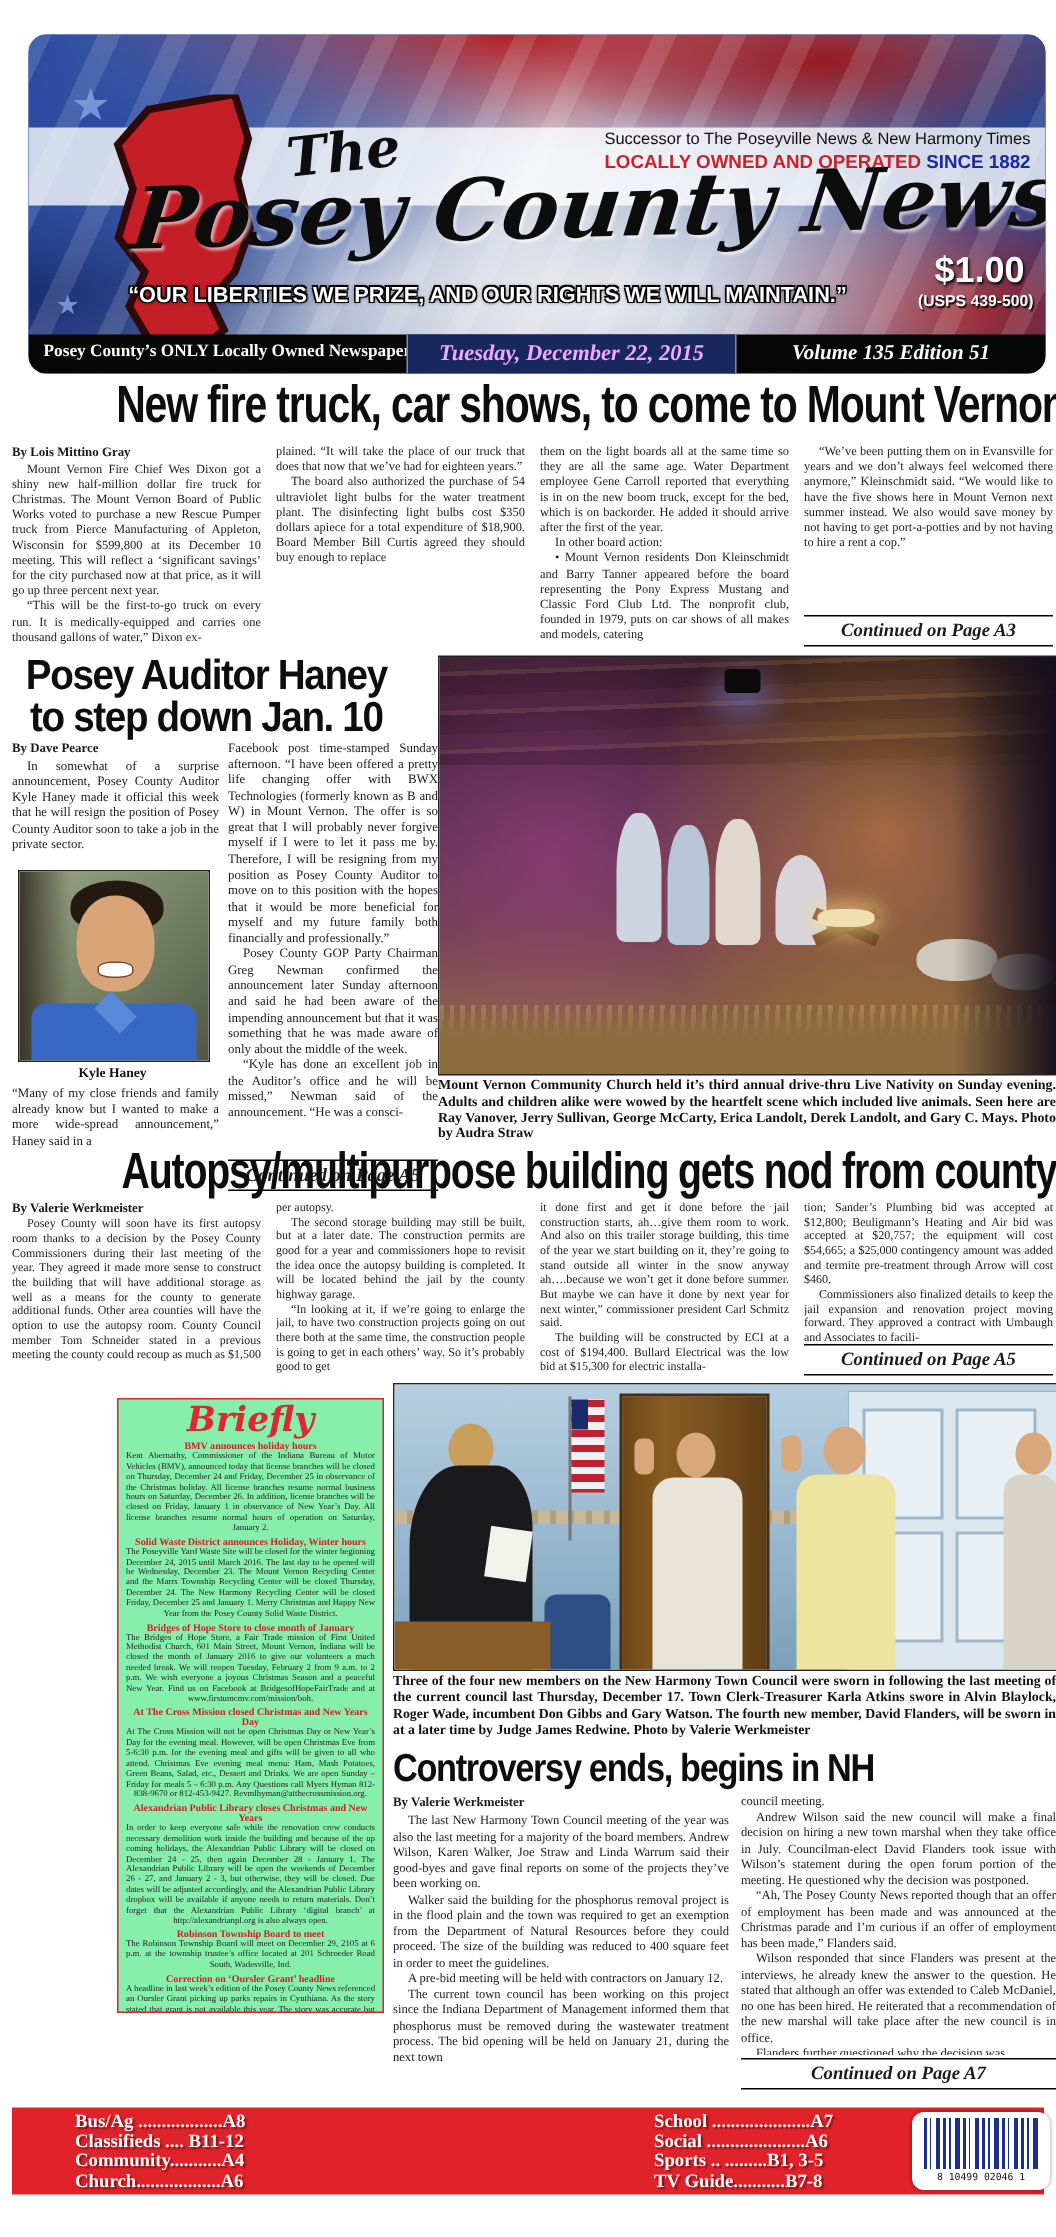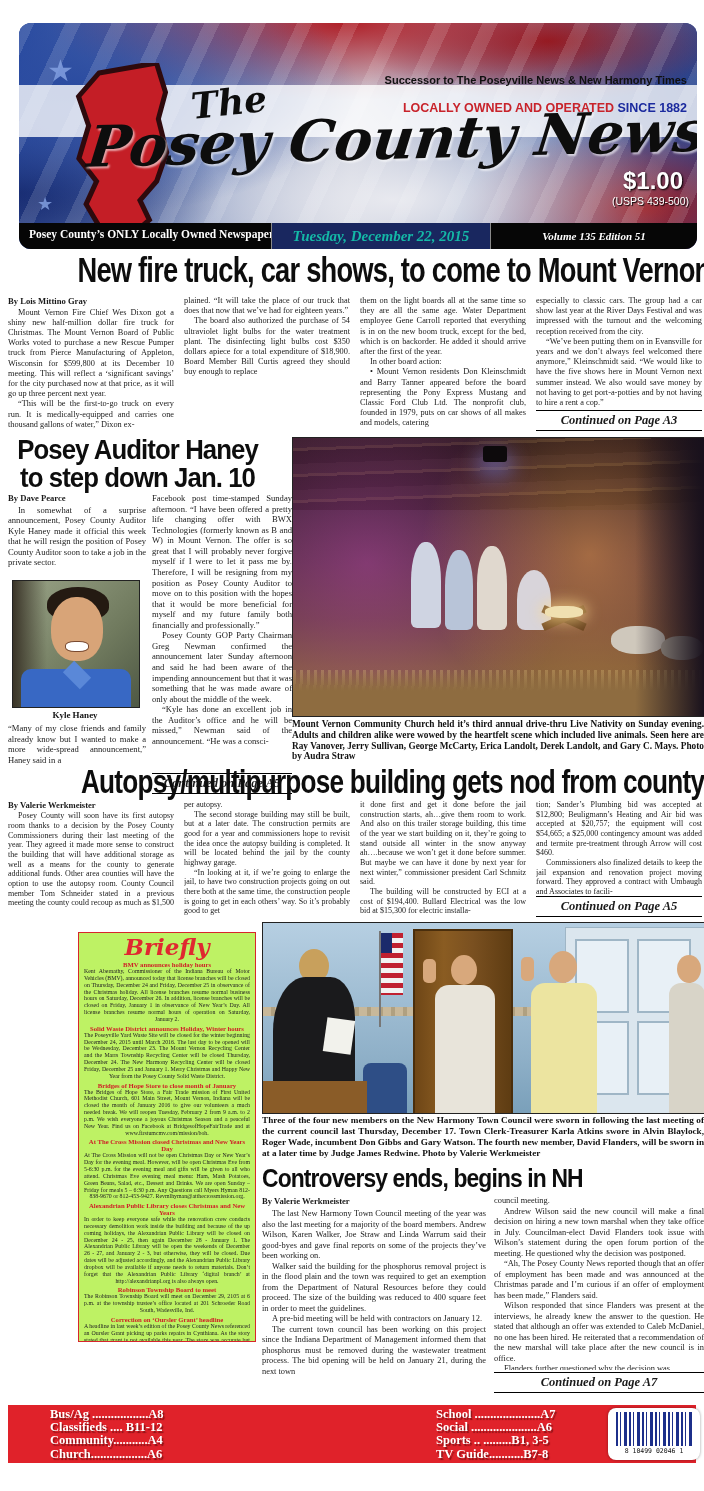--- a/index.html
+++ b/index.html
@@ -12,43 +12,43 @@
     radial-gradient(ellipse 50% 60% at 0% 75%, #16286b 0%, rgba(22,40,107,0) 60%),
     radial-gradient(ellipse 70% 55% at 48% 0%, #b02028 0%, rgba(176,32,40,0) 62%),
     radial-gradient(ellipse 45% 45% at 78% 8%, #8c1820 0%, rgba(140,24,32,0) 60%),
     radial-gradient(ellipse 65% 70% at 55% 78%, #e8e9ef 0%, rgba(232,233,239,0) 65%),
     radial-gradient(ellipse 45% 60% at 92% 82%, #9a1d24 0%, rgba(154,29,36,0) 60%),
     radial-gradient(ellipse 40% 50% at 100% 30%, #23418e 0%, rgba(35,65,142,0) 60%),
     linear-gradient(100deg,#2a4ba0,#8898c0 30%,#c8ccda 50%,#8898c0 70%,#23418e);}
   .silk{position:absolute;inset:0;background:repeating-linear-gradient(115deg, rgba(255,255,255,.13) 0 14px, rgba(255,255,255,0) 14px 42px);}
   .star{position:absolute;color:rgba(130,160,225,.85);font-family:"DejaVu Sans",sans-serif;}
   .whiteband{position:absolute;left:0;right:0;top:62px;height:52px;background:rgba(255,255,255,.78);}
-  .successor{position:absolute;right:10px;top:51px;font-family:"Liberation Sans",sans-serif;font-weight:bold;font-size:11px;color:#101010;white-space:nowrap;}
+  .successor{position:absolute;right:10px;top:64px;font-family:"Liberation Sans",sans-serif;font-weight:normal;font-size:11px;color:#101010;white-space:nowrap;}
   .locally{position:absolute;right:10px;top:78px;font-family:"Liberation Sans",sans-serif;font-weight:bold;font-size:12.5px;white-space:nowrap;}
   .locally .red{color:#c8232b;} .locally .blue{color:#1b2a9e;}
   .title-the{position:absolute;left:172px;top:58px;font-family:"DejaVu Serif",serif;font-style:italic;font-weight:bold;font-size:36px;color:#0d0d0d;transform:rotate(-6deg);}
   .title-main{position:absolute;left:70px;right:14px;top:82px;text-align:center;font-family:"DejaVu Serif",serif;font-style:italic;font-weight:bold;font-size:57px;color:#0d0d0d;white-space:nowrap;transform:skewX(-8deg) rotate(-1.5deg);text-shadow:2px 2px 2px rgba(255,255,255,.6);}
   .motto{position:absolute;left:46px;top:166px;width:520px;text-align:center;font-family:"Liberation Sans",sans-serif;font-weight:900;font-size:14.5px;color:#fff;text-shadow:0 0 3px #000,1px 1px 0 #000,-1px -1px 0 #000,1px -1px 0 #000,-1px 1px 0 #000;}
   .price{position:absolute;right:14px;top:144px;font-family:"Liberation Sans",sans-serif;font-weight:900;font-size:24px;color:#fff;text-shadow:1px 1px 2px #000;}
-  .usps{position:absolute;right:8px;top:172px;font-family:"Liberation Sans",sans-serif;font-weight:normal;font-size:10.5px;color:#fff;text-shadow:1px 1px 1px #000;text-align:center;}
+  .usps{position:absolute;right:8px;top:172px;font-family:"Liberation Sans",sans-serif;font-weight:bold;font-size:10.5px;color:#fff;text-shadow:1px 1px 1px #000;text-align:center;}
   .infobar{position:absolute;left:0;right:0;bottom:0;height:26px;background:#060606;}
   .tagline{position:absolute;left:10px;top:5px;font-weight:bold;font-size:11.5px;color:#fff;}
   .datebox{position:absolute;left:252px;top:0;width:218px;height:26px;background:#19275f;border-left:1.5px solid #8a8a8a;border-right:1.5px solid #8a8a8a;}
-  .date{width:100%;text-align:center;line-height:26px;font-style:italic;font-weight:bold;font-size:15px;color:#14b8a6;}
-  .volume{position:absolute;left:472px;right:0;top:0;text-align:center;line-height:26px;font-style:italic;font-weight:bold;font-size:11px;color:#fff;}
+  .date{width:100%;text-align:center;line-height:26px;font-style:italic;font-weight:bold;font-size:15px;color:#f0abfc;}
+  .volume{position:absolute;left:472px;right:0;top:0;text-align:center;line-height:26px;font-style:italic;font-weight:bold;font-size:14px;color:#fff;}
   
   .hl{position:absolute;font-family:"Liberation Sans",sans-serif;font-weight:bold;color:#0d0d0d;letter-spacing:-1px;white-space:nowrap;text-align:center;}
   .col{position:absolute;overflow:hidden;text-align:justify;font-size:8.3px;line-height:1.23;color:#1a1a1a;}
   .col p{margin:0;text-indent:10px;}
   .byline{font-weight:bold;font-size:8.6px;margin-bottom:1px;}
   .continued{position:absolute;border-top:1.5px solid #000;border-bottom:1.5px solid #000;font-style:italic;font-weight:bold;text-align:center;font-size:12.5px;padding:2px 0;background:#fff;}
   .photocap{position:absolute;font-weight:bold;text-align:justify;color:#111;}
   .photo{position:absolute;overflow:hidden;border:1px solid #222;}
   
-  .briefly{position:absolute;left:78px;top:932px;width:178px;height:410px;border:1.5px solid #d8262c;padding:2px 5px;box-sizing:border-box;overflow:hidden;background:#bef264;}
+  .briefly{position:absolute;left:78px;top:932px;width:178px;height:410px;border:1.5px solid #d8262c;padding:2px 5px;box-sizing:border-box;overflow:hidden;background:#86efac;}
   .briefly-title{text-align:center;font-family:"DejaVu Serif",serif;font-style:italic;font-weight:bold;font-size:23px;color:#e02830;line-height:1.05;}
   .bhead{text-align:center;font-weight:bold;font-size:6.7px;color:#cf2027;margin-top:2px;}
   .bbody{font-size:5.85px;line-height:1.17;text-align:justify;text-align-last:center;color:#222;}
   
   .idxbar{position:absolute;left:8px;top:1405px;width:688px;height:58px;background:#e0222a;}
   .idx{position:absolute;top:3px;font-weight:bold;font-size:12.5px;color:#fff;text-shadow:1.5px 1.5px 1px rgba(60,0,0,.5);white-space:nowrap;}
   .idx p{margin:0;line-height:13.2px;}
   .barcode{position:absolute;left:600px;top:3px;width:92px;height:52px;background:#fff;border-radius:8px;box-shadow:0 0 3px rgba(0,0,0,.4);}
   .bars{position:absolute;left:8px;right:8px;top:4px;height:34px;background:repeating-linear-gradient(90deg,#1c2f8a 0 2px,#fff 2px 4px,#1c2f8a 4px 5px,#fff 5px 8px,#1c2f8a 8px 11px,#fff 11px 13px);}
   .bcnum{position:absolute;left:0;right:0;top:39px;text-align:center;font-family:"DejaVu Sans Mono",monospace;font-size:6.5px;color:#111;}
@@ -64,20 +64,21 @@
   <span class="star" style="left:18px;top:170px;font-size:18px;">★</span>
   <div class="whiteband"></div>
 
   <svg class="abs" style="left:56px;top:40px;" width="110" height="190" viewBox="0 0 110 190">
     <polygon points="30,8 88,2 95,32 86,58 92,92 80,120 62,138 70,158 46,176 22,166 8,138 20,116 4,92 16,60 8,30" fill="#c41e26" stroke="#2e0a0d" stroke-width="5" transform="rotate(-4 55 95)"></polygon>
   </svg>
   <div class="successor">Successor to The Poseyville News &amp; New Harmony Times</div>
   <div class="locally"><span class="red">LOCALLY OWNED AND OPERATED </span><span class="blue">SINCE 1882</span></div>
   <div class="title-the">The</div>
   <div class="title-main">Posey County News</div>
+  <div class="motto">“OUR LIBERTIES WE PRIZE, AND OUR RIGHTS WE WILL MAINTAIN.”</div>
   <div class="price">$1.00</div>
   <div class="usps">(USPS 439-500)</div>
   <div class="infobar">
     <div class="tagline">Posey County’s ONLY Locally Owned Newspaper.</div>
     <div class="datebox">
       <div class="date">Tuesday, December 22, 2015</div>
     </div>
     <div class="volume">Volume 135 Edition 51</div>
   </div>
 </div>
@@ -93,21 +94,20 @@
 <div class="col" style="left:184px;top:296px;width:166px;height:137px;">
     <p style="text-indent: 0px;">plained. “It will take the place of our truck that does that now that we’ve had for eighteen years.”</p>
     <p>The board also authorized the purchase of 54 ultraviolet light bulbs for the water treatment plant. The disinfecting light bulbs cost $350 dollars apiece for a total expenditure of $18,900. Board Member Bill Curtis agreed they should buy enough to replace</p>
   </div>
 <div class="col" style="left:360px;top:296px;width:166px;height:137px;">
     <p style="text-indent: 0px;">them on the light boards all at the same time so they are all the same age. Water Department employee Gene Carroll reported that everything is in on the new boom truck, except for the bed, which is on backorder. He added it should arrive after the first of the year.</p>
     <p>In other board action:</p>
     <p>• Mount Vernon residents Don Kleinschmidt and Barry Tanner appeared before the board representing the Pony Express Mustang and Classic Ford Club Ltd. The nonprofit club, founded in 1979, puts on car shows of all makes and models, catering</p>
   </div>
 <div class="col" style="left:536px;top:296px;width:166px;height:112px;">
-    <p style="text-indent: 0px;">especially to classic cars. The group had a car show last year at the River Days Festival and was impressed with the turnout and the welcoming reception received from the city.</p>
     <p>“We’ve been putting them on in Evansville for years and we don’t always feel welcomed there anymore,” Kleinschmidt said. “We would like to have the five shows here in Mount Vernon next summer instead. We also would save money by not having to get port-a-potties and by not having to hire a rent a cop.”</p>
   </div>
 <div class="continued" style="left:536px;top:410px;width:166px;">Continued on Page A3</div>
 
 <div class="hl" style="left:6px;top:434px;width:286px;font-size:28px;transform:scaleX(.92);transform-origin:left;">Posey Auditor Haney</div>
 <div class="hl" style="left:6px;top:462px;width:286px;font-size:28px;transform:scaleX(.92);transform-origin:left;">to step down Jan. 10</div>
 <div class="col" style="left:8px;top:493px;width:138px;height:84px;font-size:8.6px;">
   <div class="byline">By Dave Pearce</div>
   <div>
       <p>In somewhat of a surprise announcement, Posey County Auditor Kyle Haney made it official this week that he will resign the position of Posey County Auditor soon to take a job in the private sector.</p>

